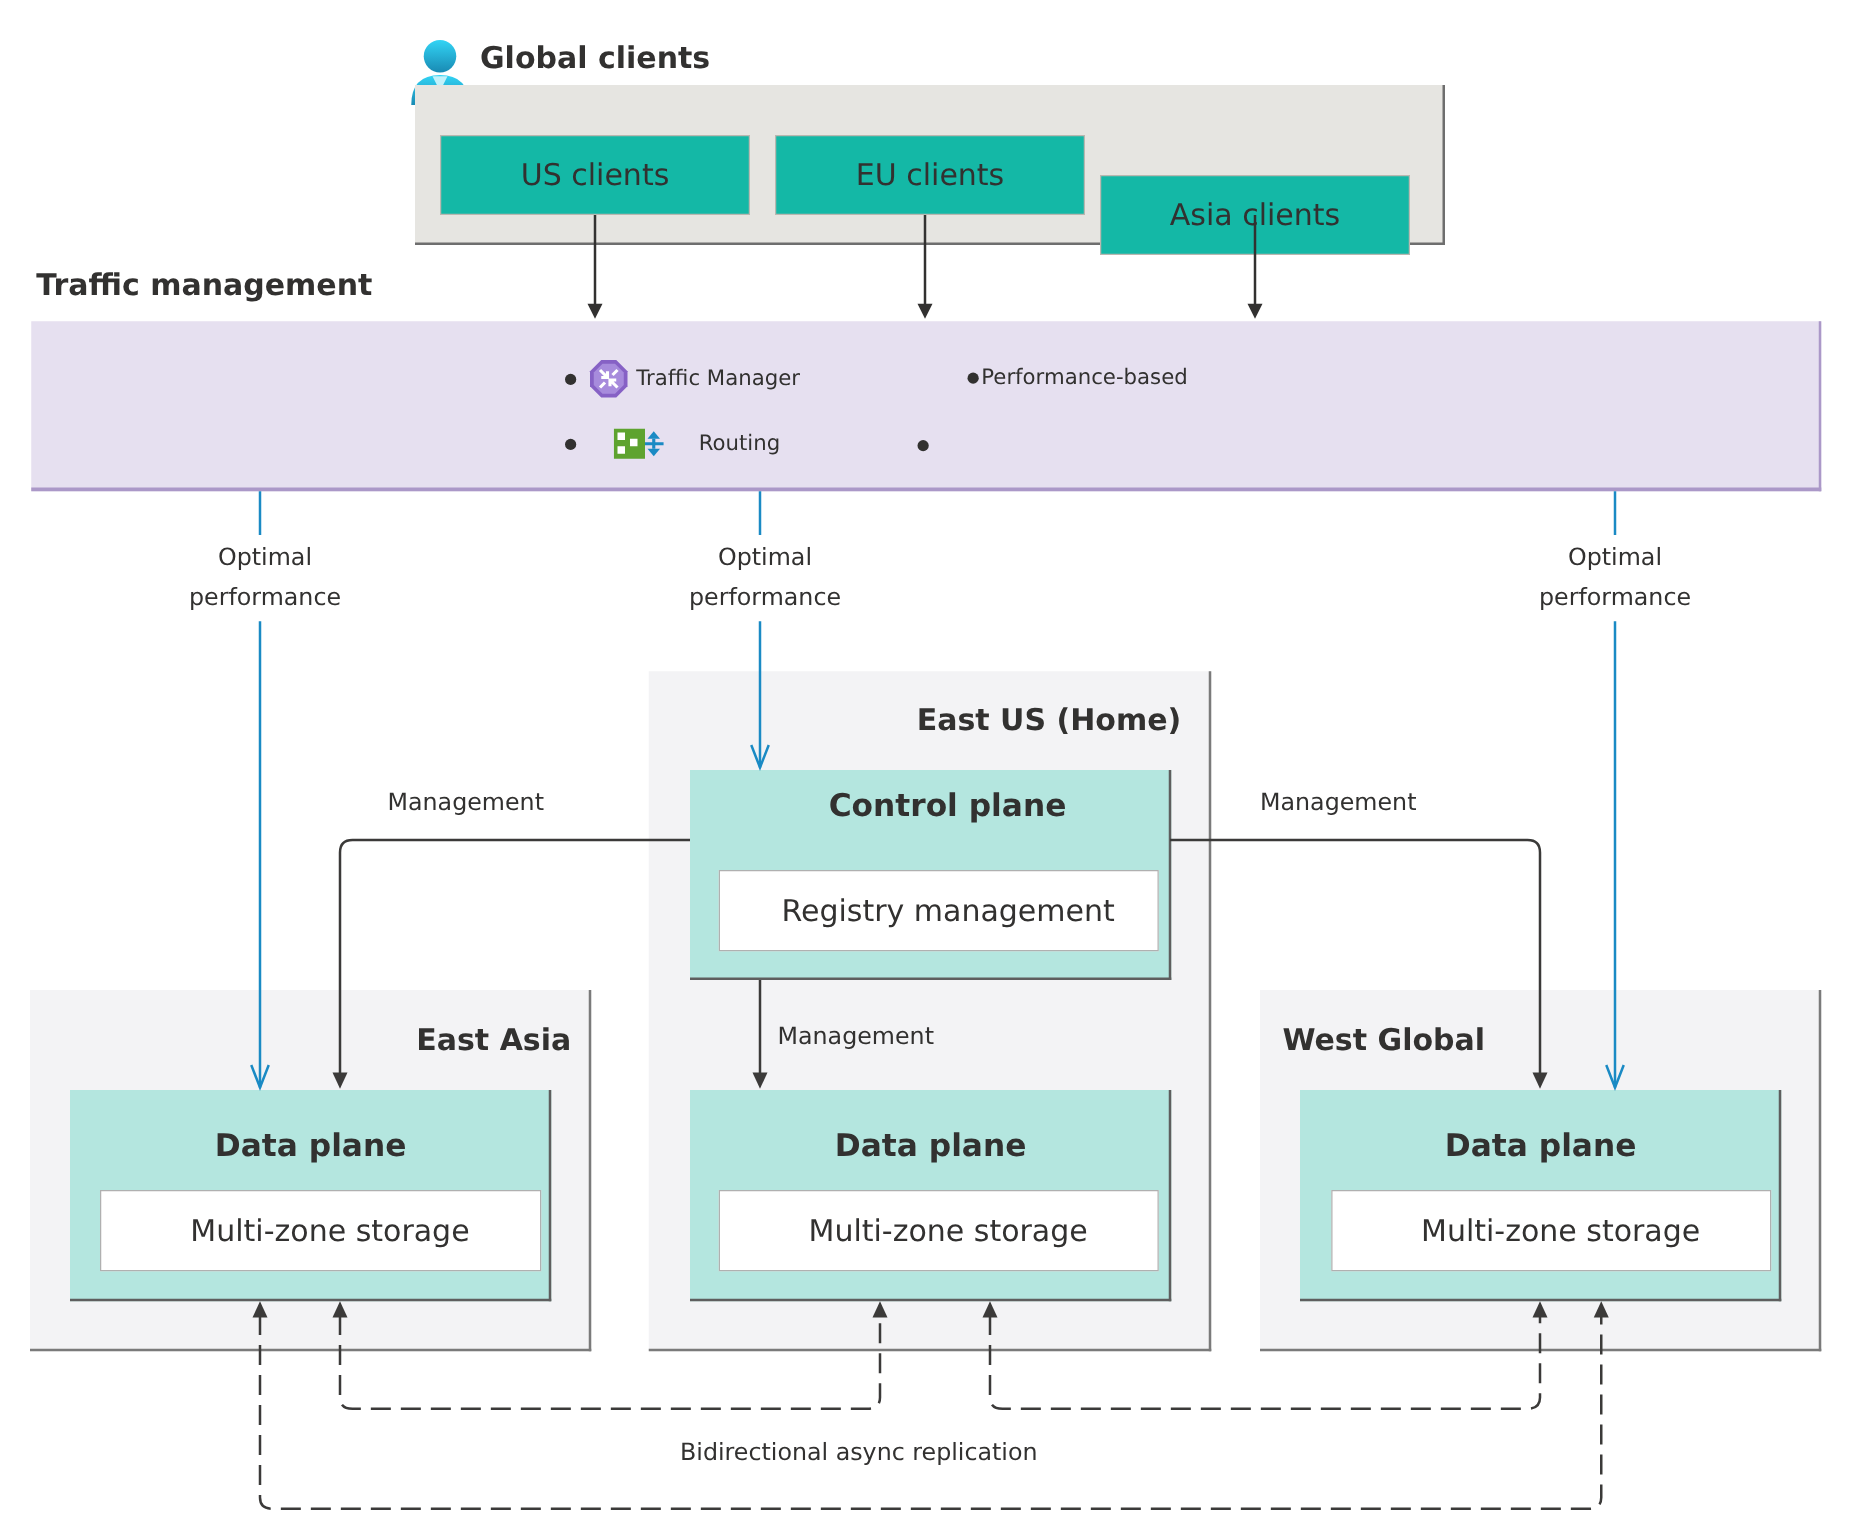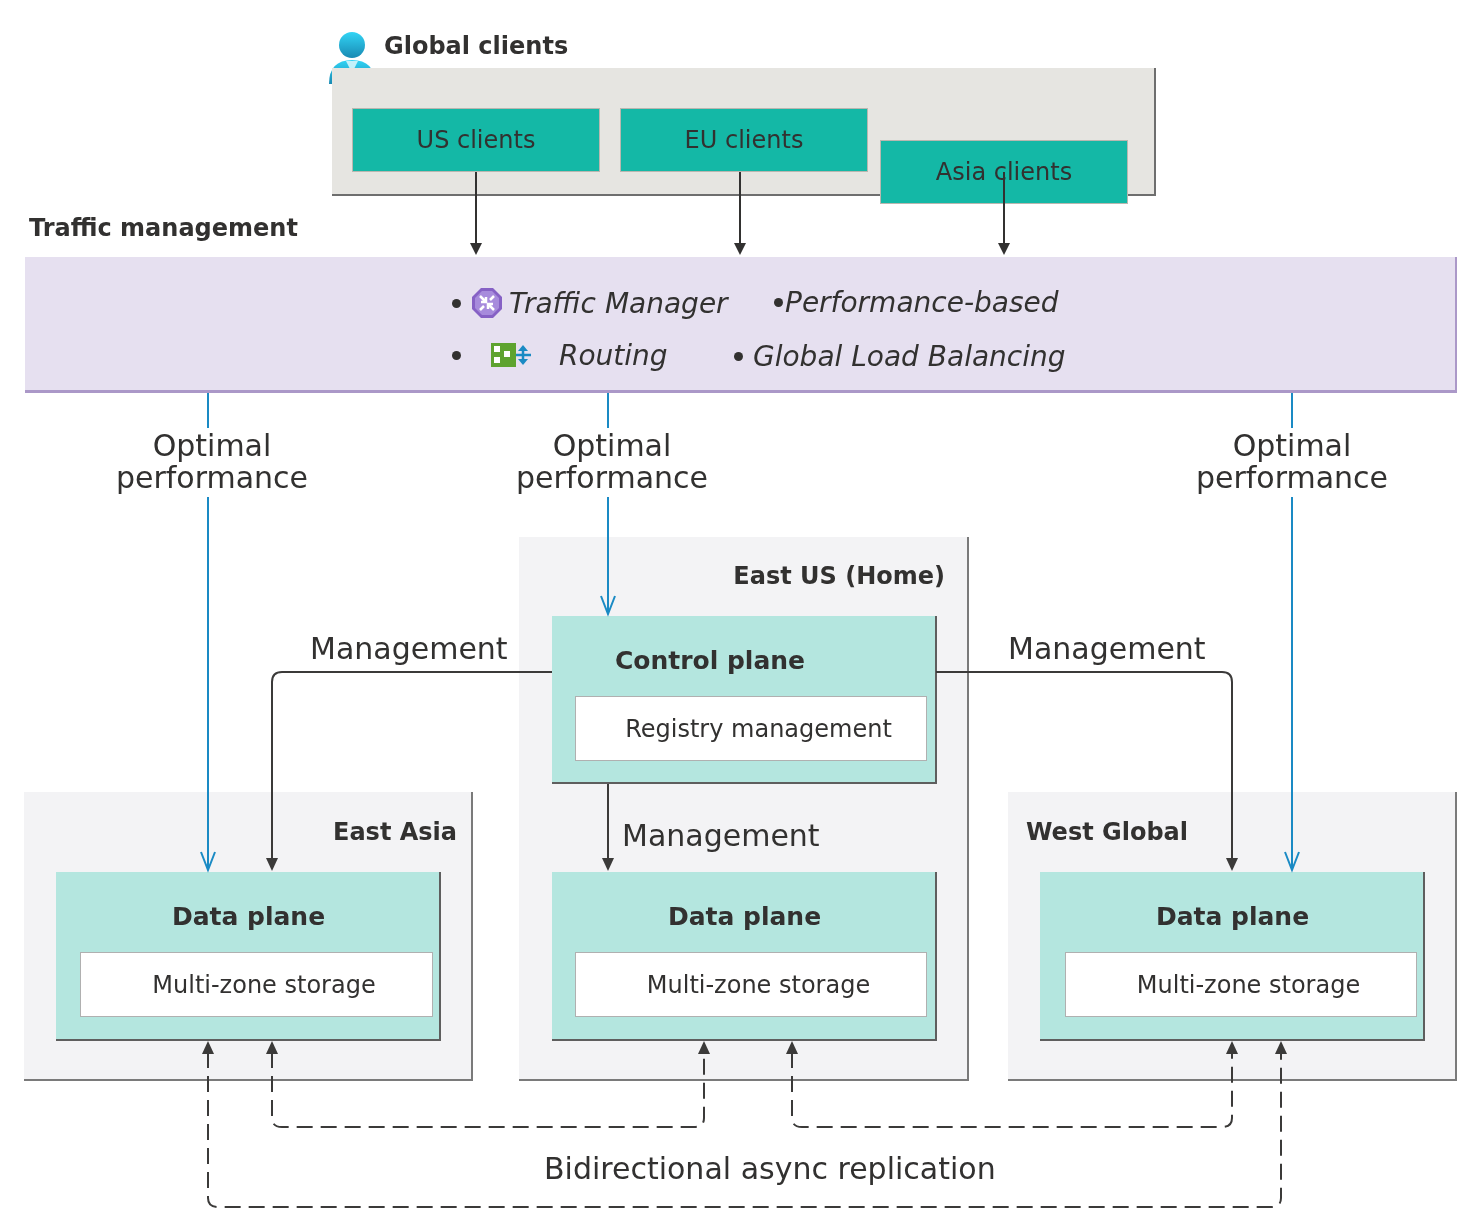--- a/index.html
+++ b/index.html
@@ -1,33 +1,33 @@
 <!DOCTYPE html>
 <html><head>
   <meta charset="utf-8">
   <style>
     html, body { margin: 0; padding: 0; background: #ffffff; }
     body { width: 1480px; height: 1224px; position: relative; overflow: hidden;
            font-family: "DejaVu Sans", sans-serif; color: #323130; }
     .abs { position: absolute; }
     .heading { font-size: 24px; font-weight: bold; color: #323130; white-space: nowrap; }
-    .label { font-size: 30px; color: #323130; white-space: nowrap; }
+    .label { font-size: 19px; color: #323130; white-space: nowrap; }
     .center-text { text-align: center; }
 
     
     .clients-panel { left: 332px; top: 68px; width: 822px; height: 126px;
                      background: #e6e5e1; border-right: 2px solid #6e6e6e; border-bottom: 2px solid #6e6e6e; }
     .client-box { top: 108px; height: 62px; background: #14b8a6; border: 1px solid #b9b7b0;
                   display: flex; align-items: center; justify-content: center;
                   font-size: 24px; color: #323130; }
 
     
     .traffic-band { left: 25px; top: 257px; width: 1430px; height: 133px;
                     background: #e6e0f0; border-right: 2px solid #ab98c8; border-bottom: 3px solid #ab98c8; }
-    .bullet-item { font-size: 28px; color: #323130; display: flex; align-items: center; white-space: nowrap; font-style: italic; }
+    .bullet-item { font-size: 17px; color: #323130; display: flex; align-items: center; white-space: nowrap; }
     .bullet { display: inline-block; width: 9px; height: 9px; border-radius: 50%; background: #323130; margin-right: 10px; }
 
     
     .region { background: #f3f3f5; border-right: 2px solid #7a7a7a; border-bottom: 2px solid #7a7a7a; }
     .plane { background: #b4e6df; border-right: 2px solid #5e5e5e; border-bottom: 2px solid #5e5e5e; }
     .inner-box { background: #ffffff; border: 1px solid #b0b0b0; display: flex; align-items: center;
                  justify-content: center; font-size: 24px; color: #323130; padding-left: 15px; }
     .plane-title { font-size: 25px; font-weight: bold; color: #323130; text-align: center; }
 
     svg.connectors { position: absolute; left: 0; top: 0; }
@@ -89,21 +89,20 @@
   </span>
   <span>Routing</span>
 </div>
 
 <div class="abs bullet-item" style="left:774px; top:284px; height:36px;">
   <span class="bullet" style="margin-right:2px;"></span>
   <span>Performance-based</span>
 </div>
 <div class="abs bullet-item" style="left:734px; top:338px; height:36px;">
   <span class="bullet"></span>
-  <span>Global Load Balancing</span>
 </div>
 
 <div class="abs label center-text" style="left:112px; top:430px; width:200px; line-height:32px; background:#fff;">
   <div>Optimal</div>
   <div>performance</div>
 </div>
 <div class="abs label center-text" style="left:512px; top:430px; width:200px; line-height:32px; background:#fff;">
   <div>Optimal</div>
   <div>performance</div>
 </div>
@@ -115,21 +114,21 @@
 <div class="abs region" style="left:519px; top:537px; width:448px; height:542px;"></div>
 <div class="abs heading" style="left:495px; top:562px; width:450px; text-align:right;">East US (Home)</div>
 
 <div class="abs region" style="left:24px; top:792px; width:447px; height:287px;"></div>
 <div class="abs heading" style="left:333px; top:818px;">East Asia</div>
 
 <div class="abs region" style="left:1008px; top:792px; width:447px; height:287px;"></div>
 <div class="abs heading" style="left:1026px; top:818px;">West Global</div>
 
 <div class="abs plane" style="left:552px; top:616px; width:383px; height:166px;"></div>
-<div class="abs plane-title" style="left:552px; top:646px; width:316px;">Control plane</div>
+<div class="abs plane-title" style="left:552px; top:630px; width:316px;padding-left:48px;">Control plane</div>
 <div class="abs inner-box" style="left:575px; top:696px; width:335px; height:63px;">Registry management</div>
 
 <div class="abs plane" style="left:56px; top:872px; width:383px; height:167px;"></div>
 <div class="abs plane-title" style="left:56px; top:902px; width:385px;">Data plane</div>
 <div class="abs inner-box" style="left:80px; top:952px; width:336px; height:63px;">Multi-zone storage</div>
 
 <div class="abs plane" style="left:552px; top:872px; width:383px; height:167px;"></div>
 <div class="abs plane-title" style="left:552px; top:902px; width:385px;">Data plane</div>
 <div class="abs inner-box" style="left:575px; top:952px; width:335px; height:63px;">Multi-zone storage</div>
 

